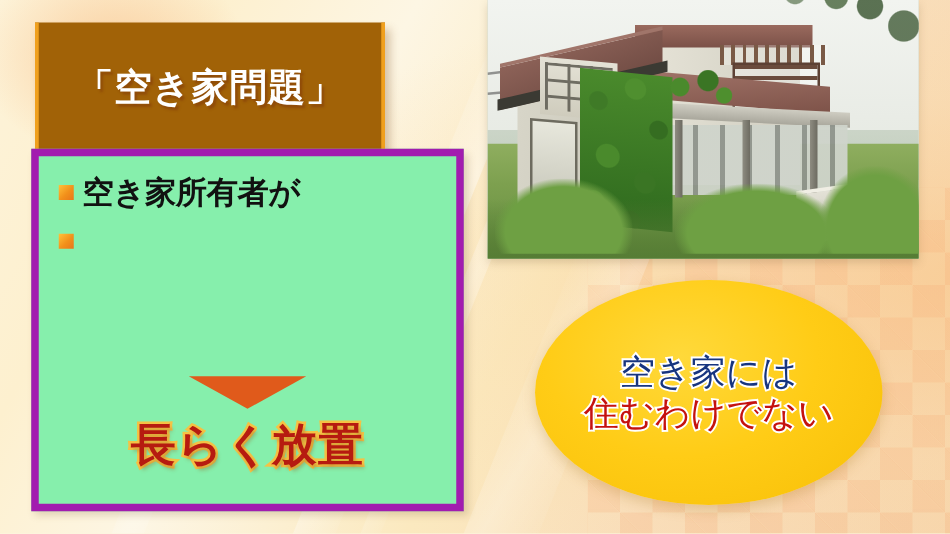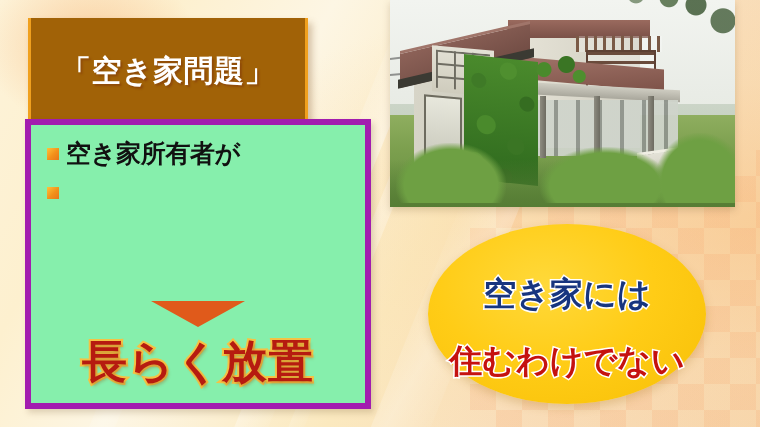--- a/index.html
+++ b/index.html
@@ -159,21 +159,21 @@
     border-top: 26px solid #e05a1b;
   }
 
   
   #conclusion-text {
     position: absolute;
     left: 0;
     right: 0;
     top: 207px;
     text-align: center;
-    font-size: 45px;
+    font-size: 36px;
     font-weight: bold;
     letter-spacing: 1px;
     color: #b61b10;
     white-space: nowrap;
     -webkit-text-stroke: 4px #f5c244;
     paint-order: stroke fill;
     text-shadow: 2px 3px 3px rgba(150,90,30,0.35);
   }
 
   
@@ -335,28 +335,27 @@
     height: 180px;
     border-radius: 50%;
     background: radial-gradient(ellipse at 42% 34%, #ffd93a 0%, #ffcc16 48%, #f7bf06 100%);
     box-shadow: 0 4px 10px rgba(170,120,30,0.28);
     display: flex;
     flex-direction: column;
     align-items: center;
     justify-content: center;
   }
   .callout-line {
-    font-size: 33px;
-    font-weight: bold;
+    font-size: 28px;
+    font-weight: normal;
     letter-spacing: 0px;
     line-height: 1.18;
     white-space: nowrap;
     -webkit-text-stroke: 3px #ffffff;
     paint-order: stroke fill;
-    margin-top: 28px;
   }
   .callout-line.blue { color: #17357f; }
   .callout-line.red  { color: #c5120f; }
 </style>
 </head>
 <body>
 
 <div id="stage">
 
   <div class="bg-base"></div>

